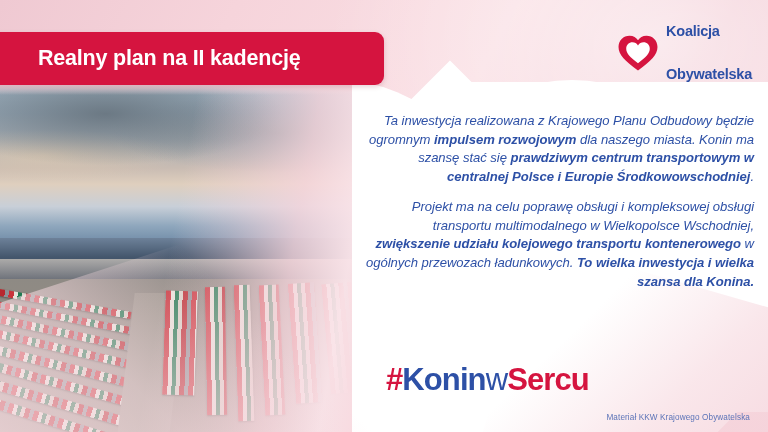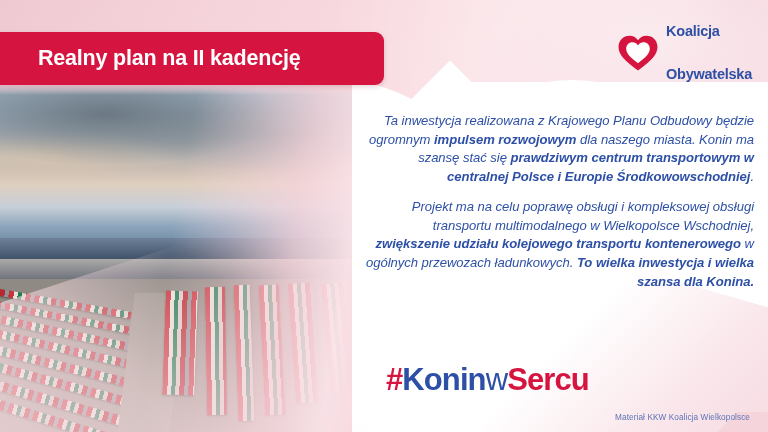--- a/index.html
+++ b/index.html
@@ -354,15 +354,15 @@
     </span>
   </div>
 
   <div class="content">
     <p class="para"><span>Ta inwestycja realizowana z Krajowego Planu Odbudowy będzie ogromnym </span><b>impulsem rozwojowym</b><span> dla naszego miasta. Konin ma szansę stać się </span><b>prawdziwym centrum transportowym w centralnej Polsce i Europie Środkowowschodniej</b><span>.</span></p>
     <p class="para"><span>Projekt ma na celu poprawę obsługi i kompleksowej obsługi transportu multimodalnego w Wielkopolsce Wschodniej, </span><b>zwiększenie udziału kolejowego transportu kontenerowego</b><span> w ogólnych przewozach ładunkowych. </span><b>To wielka inwestycja i wielka szansa dla Konina.</b></p>
   </div>
 
   <div class="hashtag"><span class="ht-red">#</span><span class="ht-blue">Konin</span><span class="ht-w">w</span><span class="ht-red">Sercu</span></div>
 
-  <div class="credit">Materiał KKW Koalicja Wielkopolsce</div>
+  <div class="credit">Materiał KKW Krajowego Obywatelska</div>
 
 </div>
 
 </body></html>

